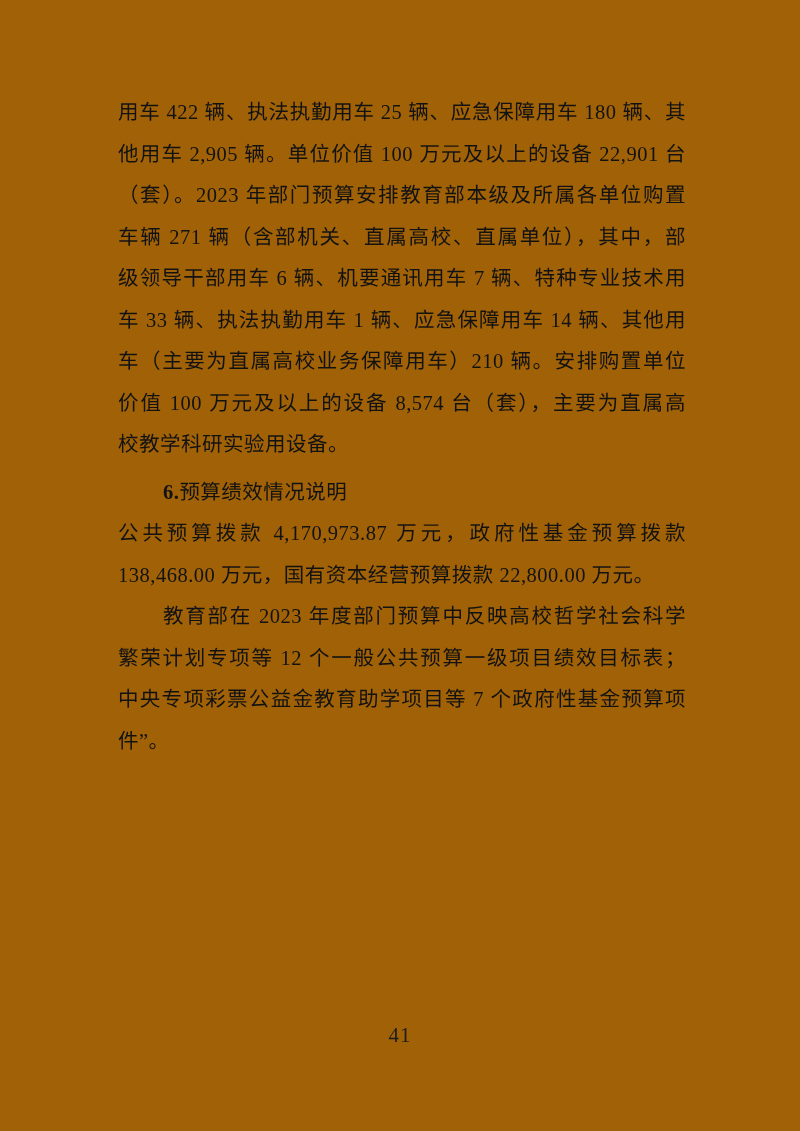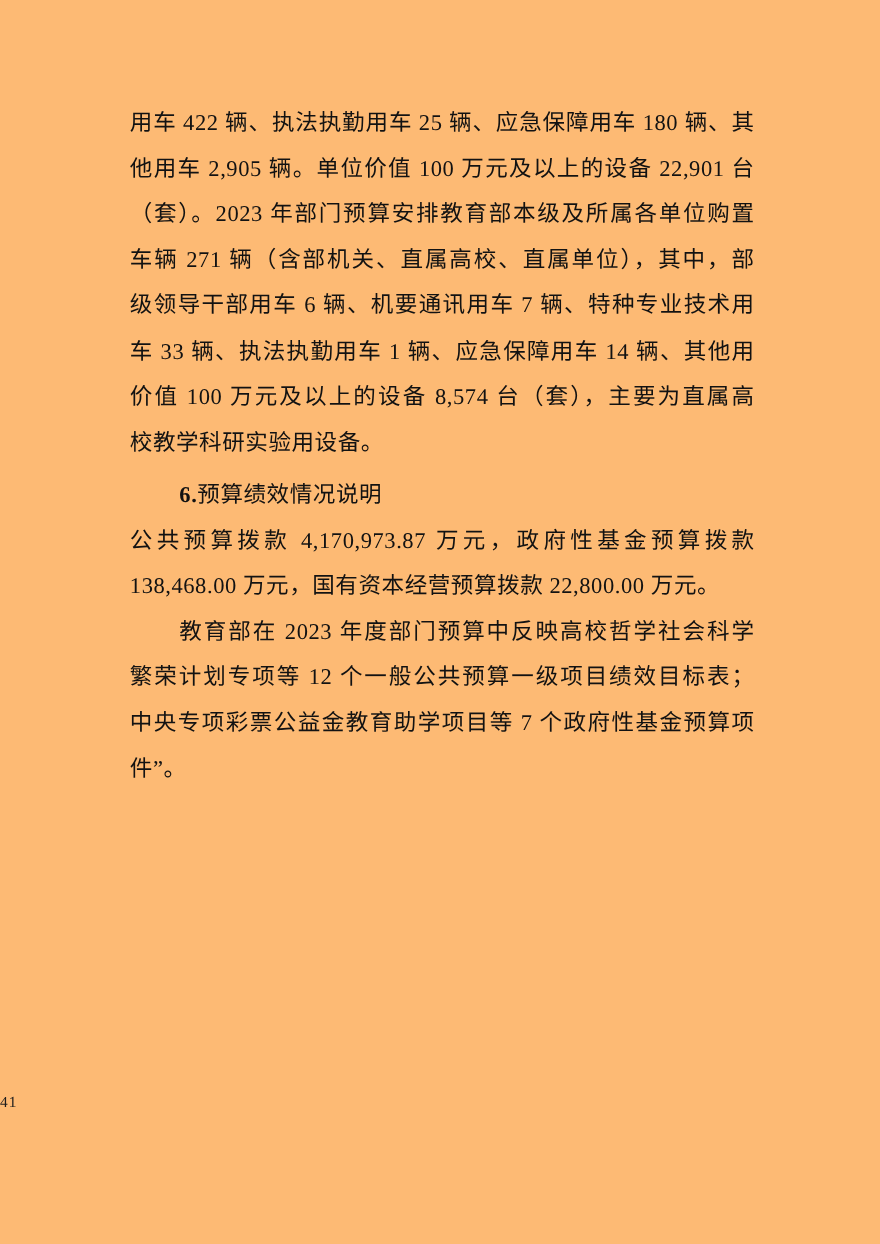--- a/index.html
+++ b/index.html
@@ -4,21 +4,21 @@
 <style>
   html, body {
     margin: 0;
     padding: 0;
     background: #ffffff;
   }
   .sheet {
     position: relative;
     width: 800px;
     height: 1131px;
-    background: #fdba74;
+    background: #a16207;
     overflow: hidden;
     font-family: "Liberation Serif", "DejaVu Serif", serif;
     color: #121212;
   }
   .text-block {
     position: absolute;
     left: 118px;
     top: 92px;
     width: 568px;
     font-size: 20.5px;
@@ -40,43 +40,45 @@
     padding-left: 45px;
   }
   .heading-gap {
     margin-top: 6px;
   }
   .heading-num {
     font-weight: bold;
   }
   .pageno {
     position: absolute;
-    top: 992px;
+    top: 1024px;
     left: 0;
     width: 100%;
-    font-size: 14px;
+    text-align: center;
+    font-size: 21px;
     line-height: 22px;
     color: #1d1d1d;
     letter-spacing: 1px;
   }
 </style>
 </head>
 <body>
 
 <div class="sheet">
 
   <div class="text-block">
 
     <div>
       <div class="ln">用车 422 辆、执法执勤用车 25 辆、应急保障用车 180 辆、其</div>
       <div class="ln">他用车 2,905 辆。单位价值 100 万元及以上的设备 22,901 台</div>
       <div class="ln">（套）。2023 年部门预算安排教育部本级及所属各单位购置</div>
       <div class="ln">车辆 271 辆（含部机关、直属高校、直属单位），其中，部</div>
       <div class="ln">级领导干部用车 6 辆、机要通讯用车 7 辆、特种专业技术用</div>
       <div class="ln">车 33 辆、执法执勤用车 1 辆、应急保障用车 14 辆、其他用</div>
+      <div class="ln">车（主要为直属高校业务保障用车）210 辆。安排购置单位</div>
       <div class="ln">价值 100 万元及以上的设备 8,574 台（套），主要为直属高</div>
       <div class="ln end">校教学科研实验用设备。</div>
     </div>
 
     <div class="ln end ind heading-gap">
       <span class="heading-num">6.</span><span>预算绩效情况说明</span>
     </div>
 
     <div>
       <div class="ln">公共预算拨款 4,170,973.87 万元，政府性基金预算拨款</div>

